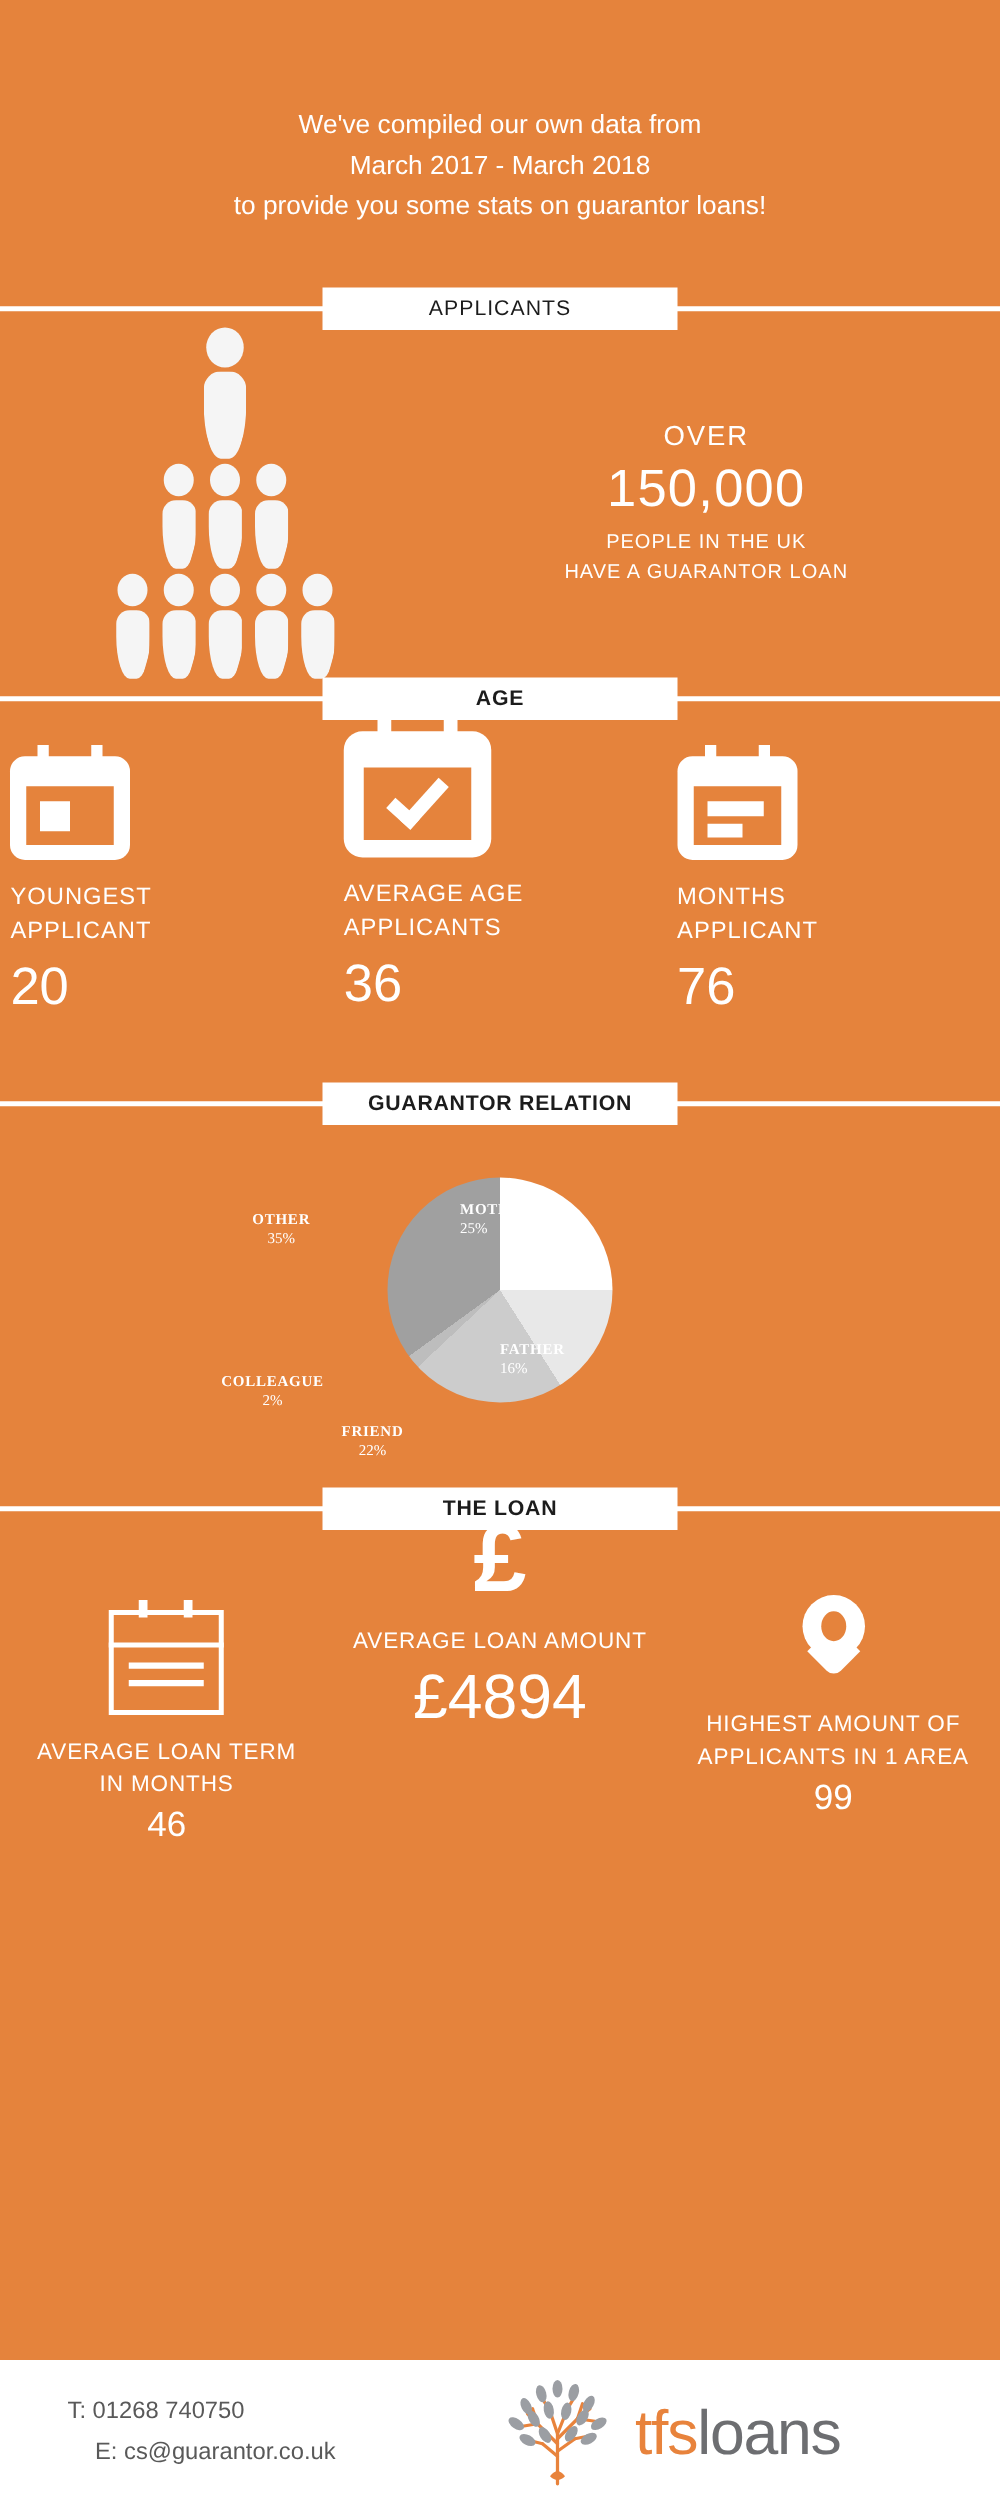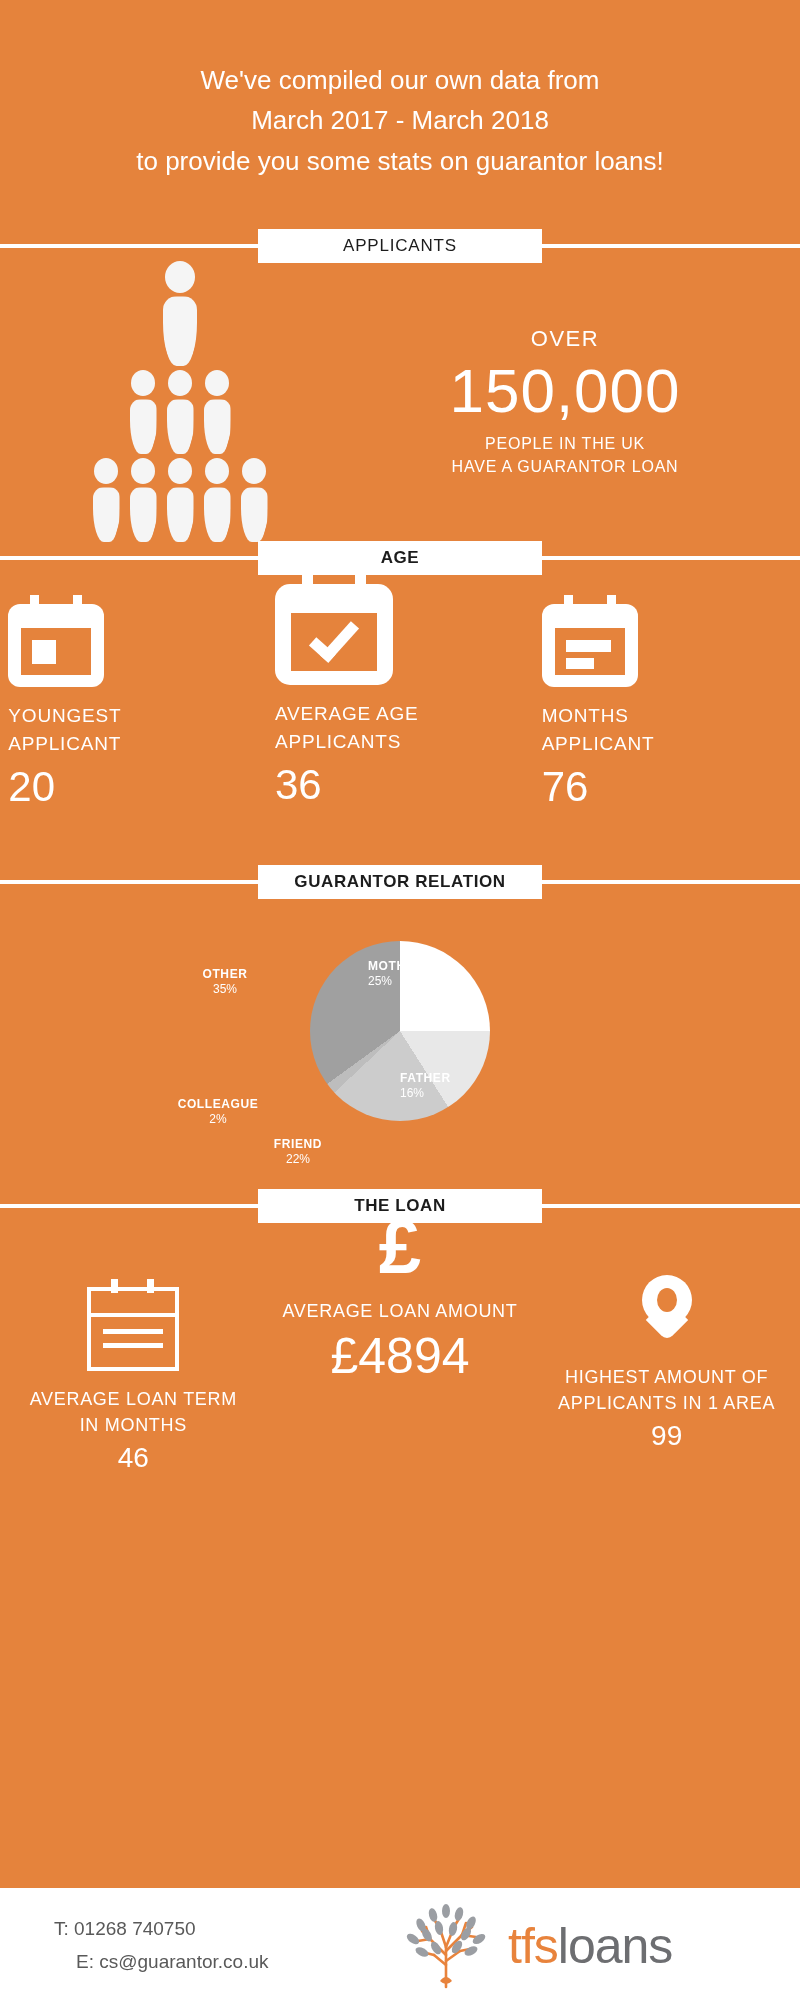--- a/index.html
+++ b/index.html
@@ -18,23 +18,23 @@
   
   .hero { padding-top: 36px; text-align: center; }
   .hero-title {
     color: #ffffff;
     font-size: 56px;
     font-weight: bold;
     letter-spacing: 3px;
     line-height: 1.0;
   }
   .hero-sub {
-    margin-top: 24px;
+    margin-top: 48px;
     color: #ffffff;
-    font-size: 26px;
+    font-size: 21px;
     line-height: 1.55;
   }
   .hero-sub div { white-space: nowrap; }
 
   
   .band {
     position: relative;
     height: 34px;
     margin: 0;
   }
@@ -103,21 +103,21 @@
     border-radius: 11px 11px 40% 40% / 11px 11px 62% 62%;
     clip-path: polygon(0 0, 100% 0, 100% 62%, 78% 100%, 22% 100%, 0 62%);
   }
   .stat-big {
     flex: 1;
     text-align: center;
     color: #ffffff;
   }
   .stat-big .over { font-size: 22px; letter-spacing: 1.5px; }
   .stat-big .num {
-    font-size: 62px;
+    font-size: 42px;
     line-height: 1.0;
     margin: 8px 0 10px 0;
     letter-spacing: 1px;
   }
   .stat-big .desc { font-size: 16px; line-height: 1.45; letter-spacing: .8px; }
 
   
   .age {
     position: relative;
     height: 290px;
@@ -172,21 +172,21 @@
   .check {
     position: absolute;
     left: 36px; top: 40px;
     width: 46px; height: 26px;
     border-left: 11px solid #ffffff;
     border-bottom: 11px solid #ffffff;
     transform: rotate(-48deg);
   }
 
   
-  .relation { position: relative; height: 290px; }
+  .relation { position: relative; height: 290px; font-family: Liberation Serif, serif; }
   .pie-wrap { position: relative; width: 800px; height: 290px; }
   .pie {
     position: absolute;
     left: 310px; top: 42px;
     width: 180px; height: 180px;
     border-radius: 50%;
   }
   .pie-label {
     position: absolute;
     color: #ffffff;

